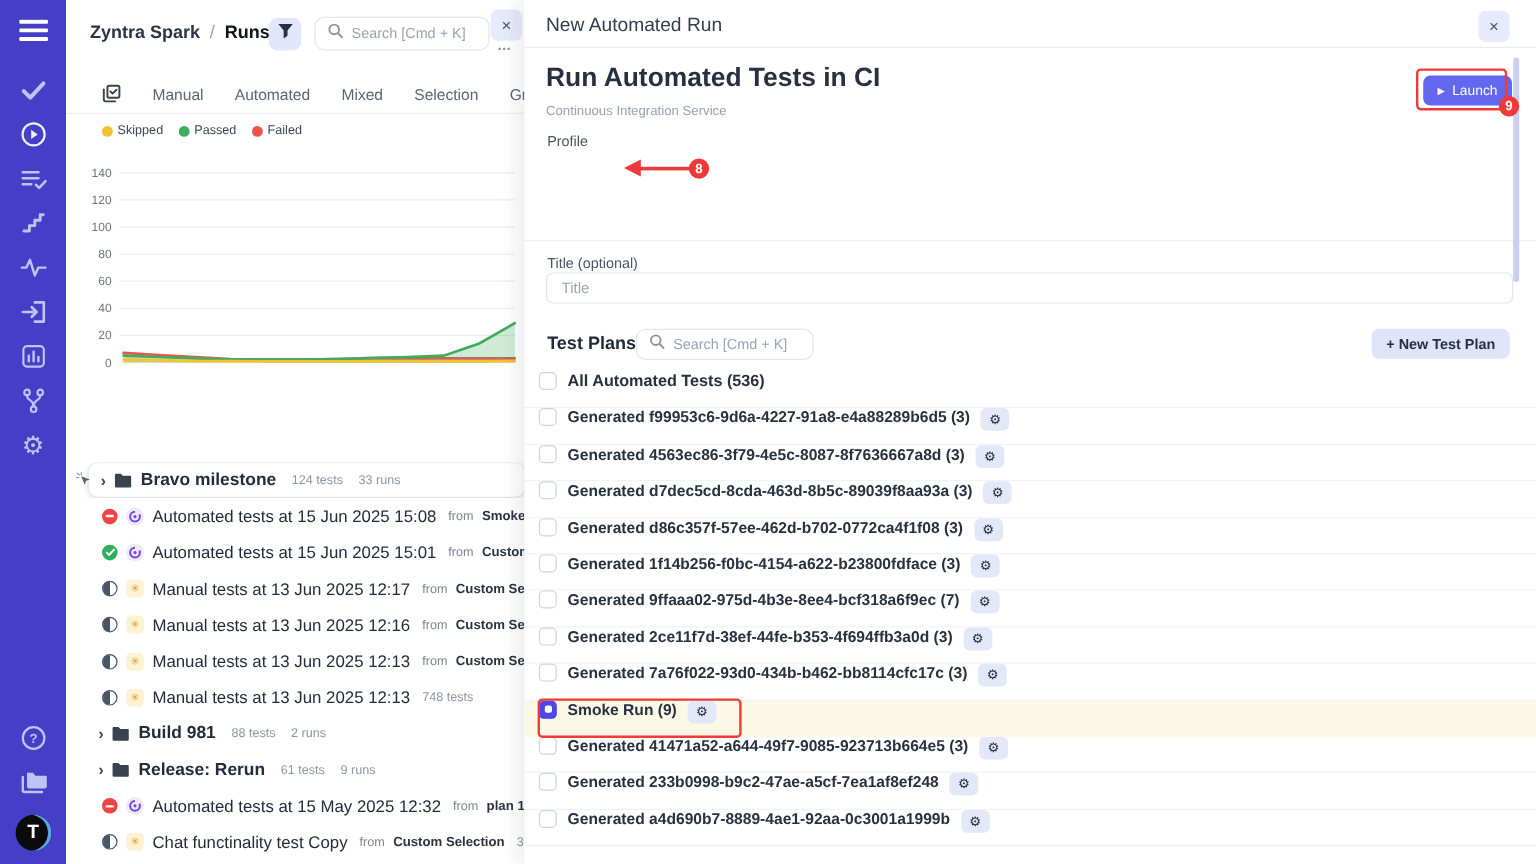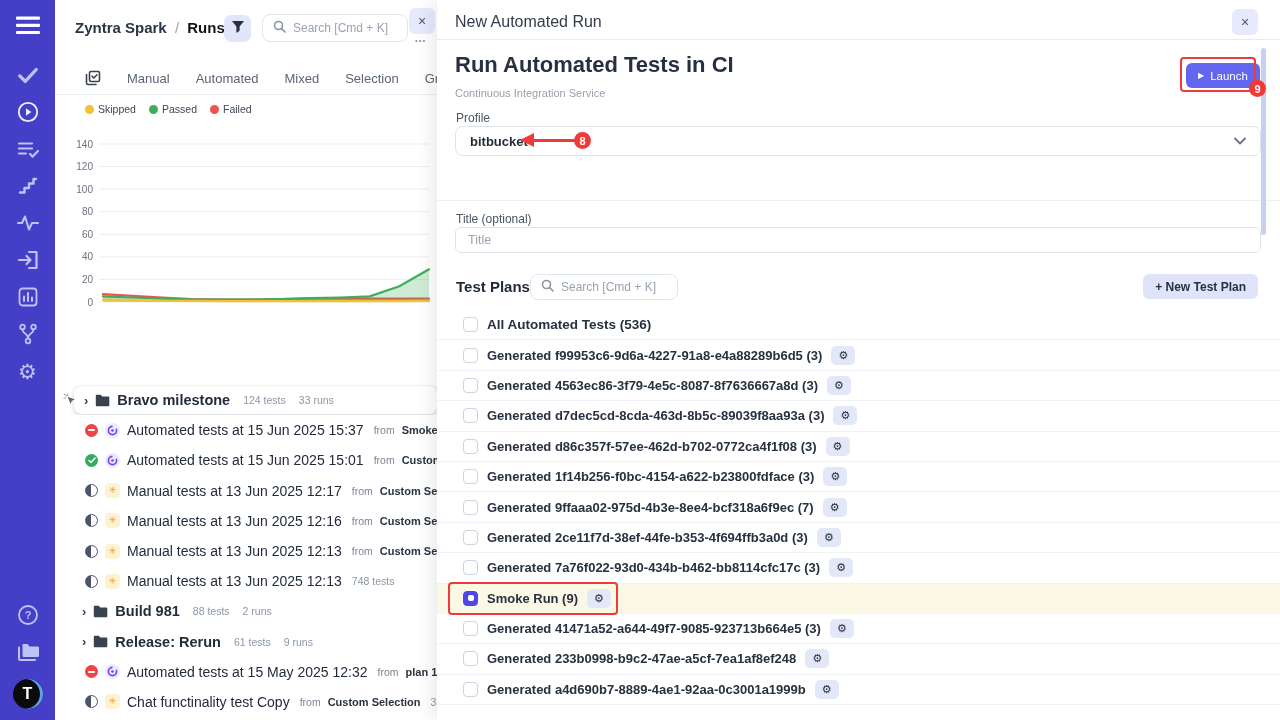--- a/index.html
+++ b/index.html
@@ -100,22 +100,22 @@
   .text-input{position:absolute;left:18px;top:227px;width:806px;height:26px;border:1px solid #e0e4ea;
     border-radius:6px;padding:0 12px;font-size:12.5px;color:#333;outline:none;
     font-family:"Liberation Sans",sans-serif}
   .text-input::placeholder{color:#9ca3af}
   .tp-label{position:absolute;left:19px;top:278px;font-size:15px;font-weight:700;color:#1f2937}
   .tp-search{left:93px;top:274px;width:148px;height:26px}
   .new-plan-btn{position:absolute;right:22px;top:274px;height:25px;padding:0 12px;background:#dfe4fb;
     border:none;border-radius:6px;font-size:12px;font-weight:600;color:#273043;display:flex;
     align-items:center;cursor:pointer;font-family:"Liberation Sans",sans-serif}
   .plans-list{position:absolute;top:310px;left:0;right:0}
-  .plan-row{position:relative;height:30.4px;display:flex;align-items:center;gap:9px;
-    padding-left:26px;border-bottom:1px solid #f0f2f5;cursor:pointer}
+  .plan-row{position:relative;height:30.4px;display:flex;gap:9px;
+    padding-left:12px;border-bottom:1px solid #f0f2f5;cursor:pointer}
   .plan-label{font-size:13px;font-weight:600;color:#27313f;white-space:nowrap}
   .plan-row.all .plan-label{font-size:13.5px;font-weight:700}
   .cb{width:15px;height:15px;border:1.6px solid #ccd4e0;border-radius:4px;background:#fff;
     flex:0 0 auto;cursor:pointer;position:relative}
   .cb.checked{background:#4f46e5;border-color:#4f46e5}
   .cb.checked::after{content:"";position:absolute;left:50%;top:50%;width:6px;height:6px;
     transform:translate(-50%,-50%);border-radius:2px;background:#fff}
   .gear-badge{width:24px;height:19px;background:#e3e8f9;border-radius:5px;display:flex;
     align-items:center;justify-content:center;font-size:11px;color:#27303f;cursor:pointer;flex:0 0 auto}
   .plan-row.hl{background:#fcf8e6;border-bottom-color:#fcf8e6}
@@ -313,21 +313,21 @@
           </div>
         </div>
         <div class="run-row">
           <span class="st stopped"></span>
           <span class="kind">
             <svg width="11" height="11" viewBox="0 0 10 10">
               <circle cx="5" cy="5" r="3.7" stroke="#7a3ff2" stroke-width="1.5" fill="none" stroke-dasharray="17 4"></circle>
               <circle cx="5" cy="5" r="1.2" fill="#7a3ff2"></circle>
             </svg>
           </span>
-          <span class="run-title">Automated tests at 15 Jun 2025 15:37</span>
+          <span class="run-title">Automated tests at 15 Jun 2025 15:08</span>
           <span class="from-lbl">from</span>
           <span class="from-val">Smoke Run</span>
         </div>
         <div class="run-row">
           <span class="st passed">
             <svg width="8" height="7" viewBox="0 0 8 7">
               <path d="M1 3.5l2 2L7 1" stroke="#fff" stroke-width="1.6" fill="none" stroke-linecap="round" stroke-linejoin="round"></path>
             </svg>
           </span>
           <span class="kind">
@@ -420,28 +420,20 @@
 
     <h1 class="m-title">Run Automated Tests in CI</h1>
     <div class="m-sub">Continuous Integration Service</div>
 
     <button class="launch-btn">
       <span class="play-tri">▶</span>
       <span>Launch</span>
     </button>
 
     <label class="fld-label" style="left:19px;top:111px">Profile</label>
-    <div class="select">
-      <span>bitbucket</span>
-      <span class="chev-down">
-          <svg width="12" height="8" viewBox="0 0 12 8">
-            <path d="M1 1.5l5 5 5-5" stroke="#6b7280" stroke-width="1.8" fill="none" stroke-linecap="round" stroke-linejoin="round"></path>
-          </svg>
-        </span>
-    </div>
 
     <div class="h-divider"></div>
 
     <label class="fld-label" style="left:19px;top:212px">Title (optional)</label>
     <input class="text-input" placeholder="Title" style="">
 
     <div class="tp-label">Test Plans</div>
     <div class="search-box tp-search">
       <span><svg width="13" height="13" viewBox="0 0 13 13">
             <circle cx="5.5" cy="5.5" r="4" stroke="#8b94a3" stroke-width="1.6" fill="none"></circle>

